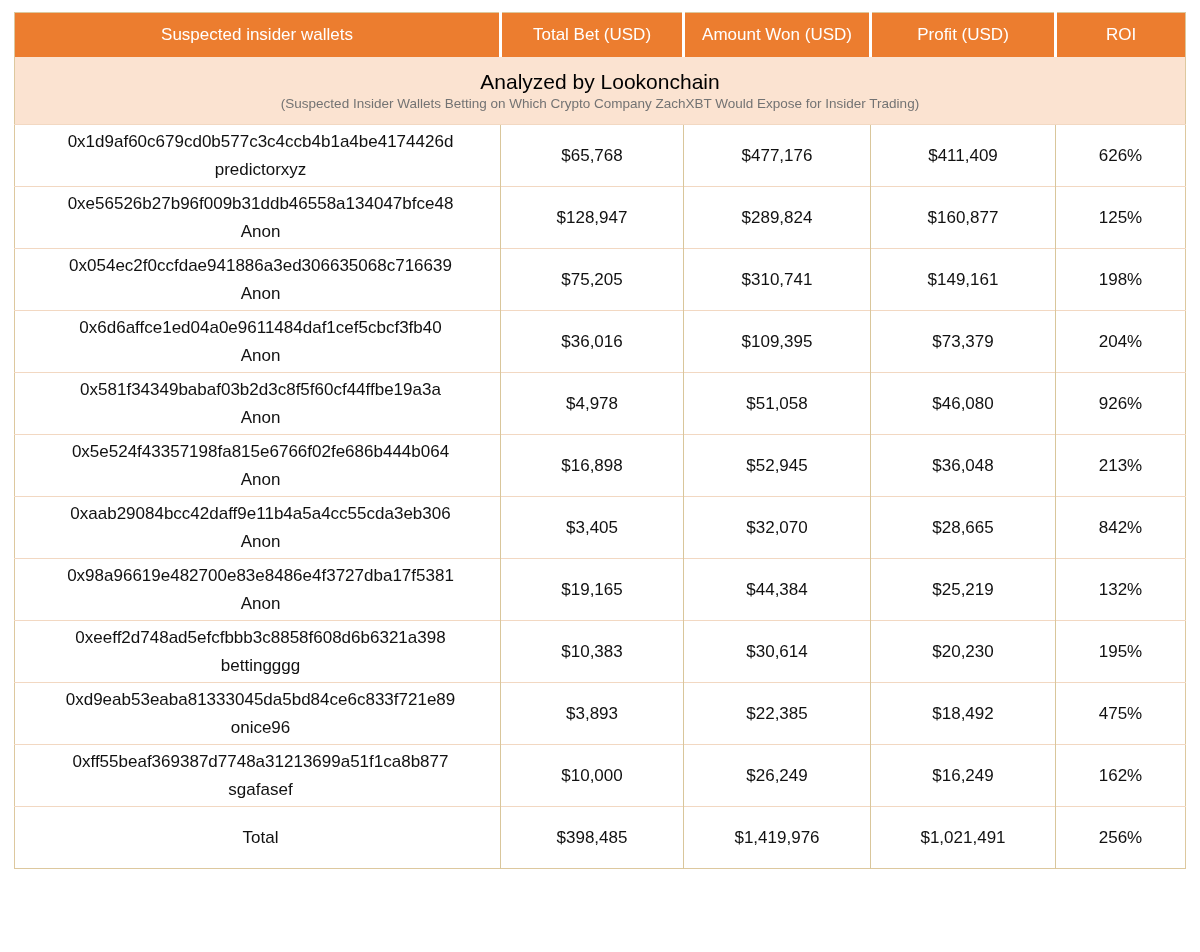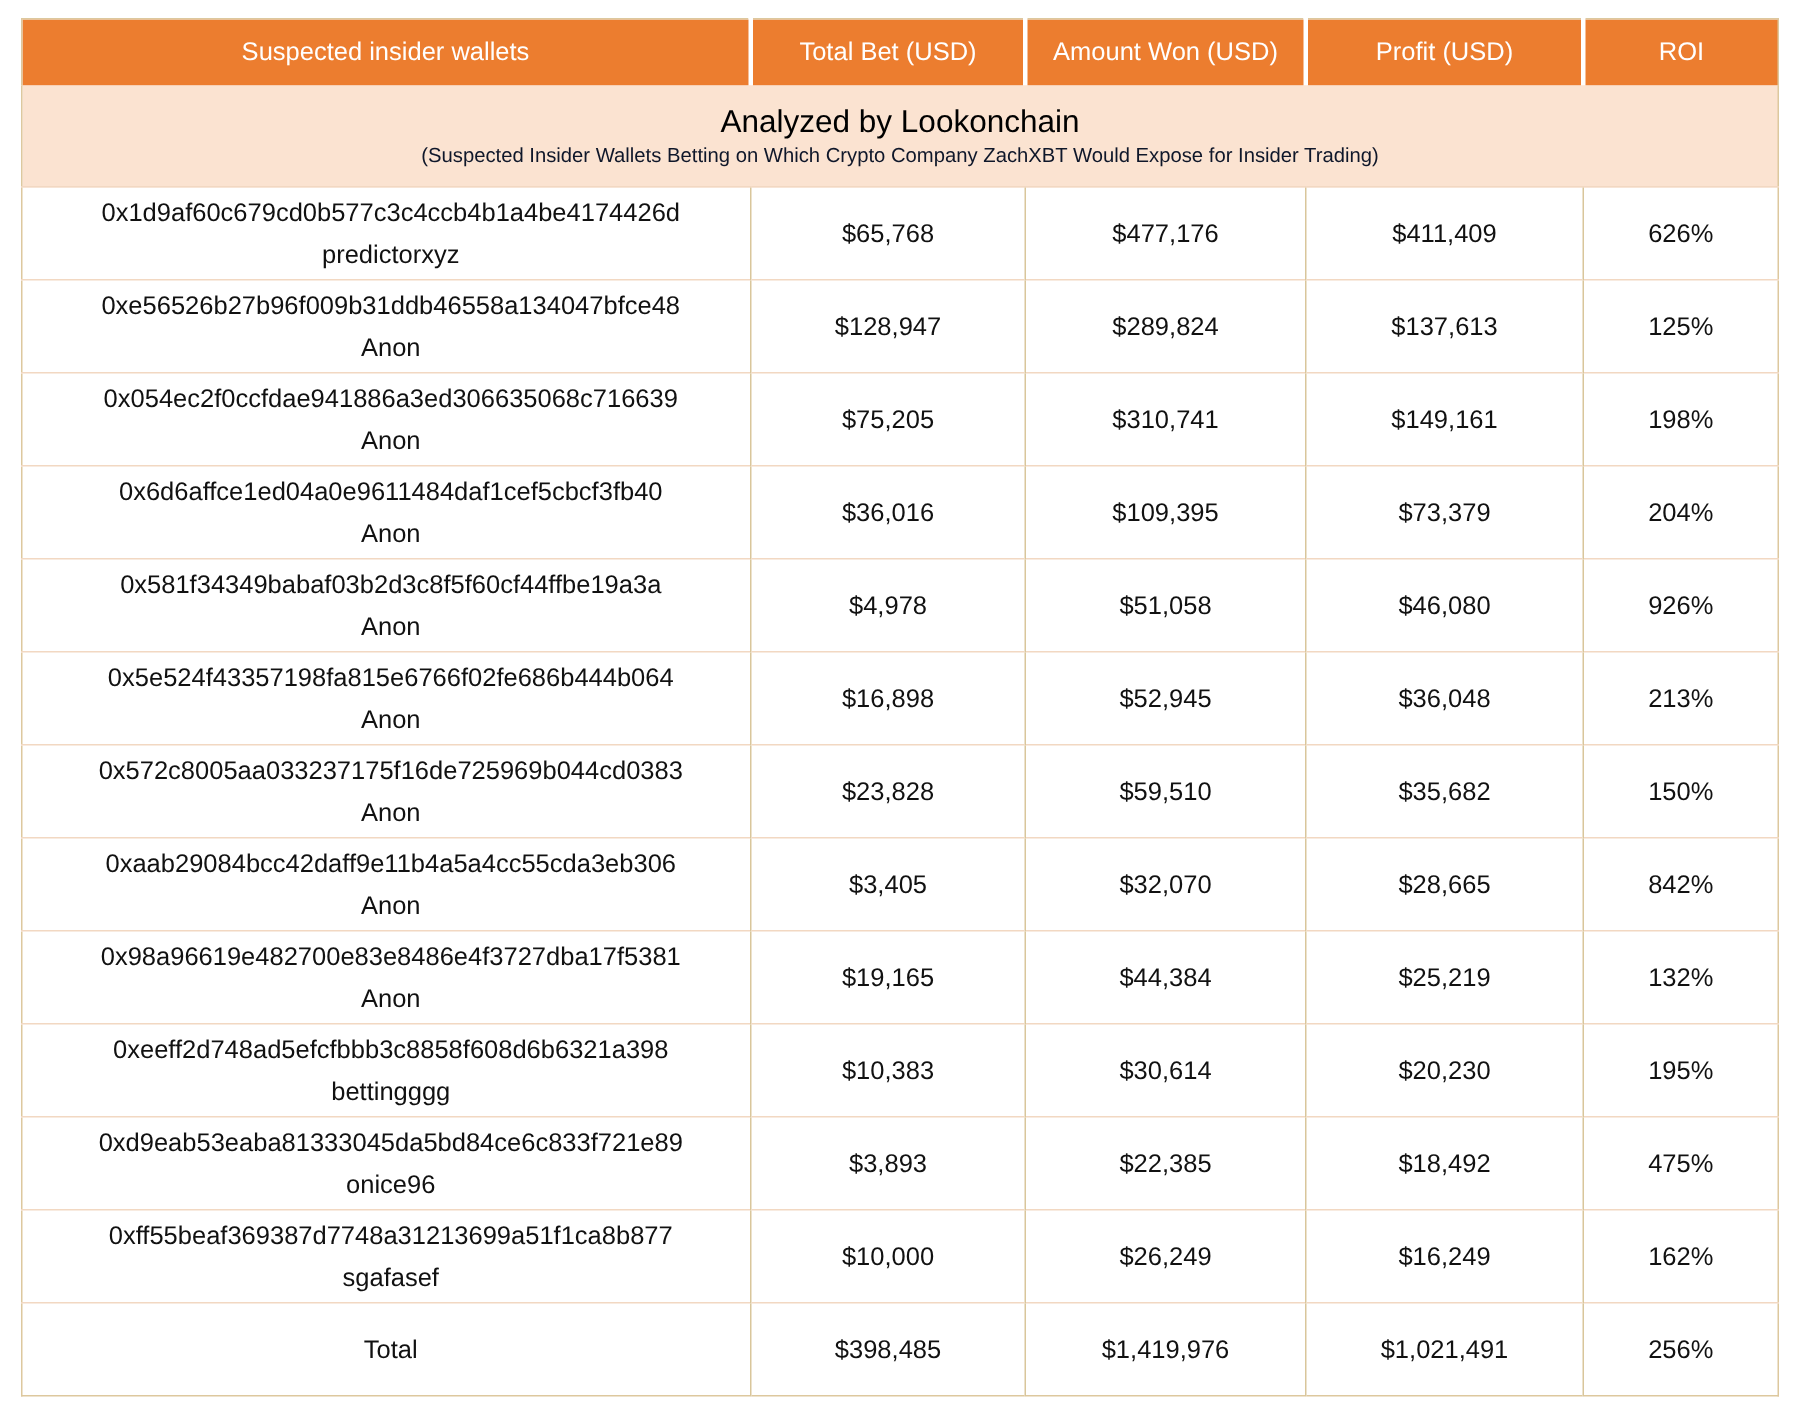--- a/index.html
+++ b/index.html
@@ -54,21 +54,21 @@
     color: #111111;
   }
   .subtitle-title {
     font-size: 21px;
     line-height: 26px;
     color: #000000;
   }
   .subtitle-note {
     font-size: 13.5px;
     line-height: 18px;
-    color: #0f172a;
+    color: #737373;
   }
 
   
   tbody td, tfoot td {
     background: #ffffff;
     height: 61px;
     text-align: center;
     vertical-align: middle;
     font-size: 17px;
     color: #111111;
@@ -125,21 +125,21 @@
     <td>626%</td>
   </tr>
 
   <tr class="data-row">
     <td class="wallet-cell">
       <div class="wallet-addr">0xe56526b27b96f009b31ddb46558a134047bfce48</div>
       <div class="wallet-label">Anon</div>
     </td>
     <td>$128,947</td>
     <td>$289,824</td>
-    <td>$137,613</td>
+    <td>$160,877</td>
     <td>125%</td>
   </tr>
 
   <tr class="data-row">
     <td class="wallet-cell">
       <div class="wallet-addr">0x054ec2f0ccfdae941886a3ed306635068c716639</div>
       <div class="wallet-label">Anon</div>
     </td>
     <td>$75,205</td>
     <td>$310,741</td>
@@ -173,30 +173,20 @@
     <td class="wallet-cell">
       <div class="wallet-addr">0x5e524f43357198fa815e6766f02fe686b444b064</div>
       <div class="wallet-label">Anon</div>
     </td>
     <td>$16,898</td>
     <td>$52,945</td>
     <td>$36,048</td>
     <td>213%</td>
   </tr>
 
-  <tr class="data-row">
-    <td class="wallet-cell">
-      <div class="wallet-addr">0x572c8005aa033237175f16de725969b044cd0383</div>
-      <div class="wallet-label">Anon</div>
-    </td>
-    <td>$23,828</td>
-    <td>$59,510</td>
-    <td>$35,682</td>
-    <td>150%</td>
-  </tr>
 
   <tr class="data-row">
     <td class="wallet-cell">
       <div class="wallet-addr">0xaab29084bcc42daff9e11b4a5a4cc55cda3eb306</div>
       <div class="wallet-label">Anon</div>
     </td>
     <td>$3,405</td>
     <td>$32,070</td>
     <td>$28,665</td>
     <td>842%</td>

